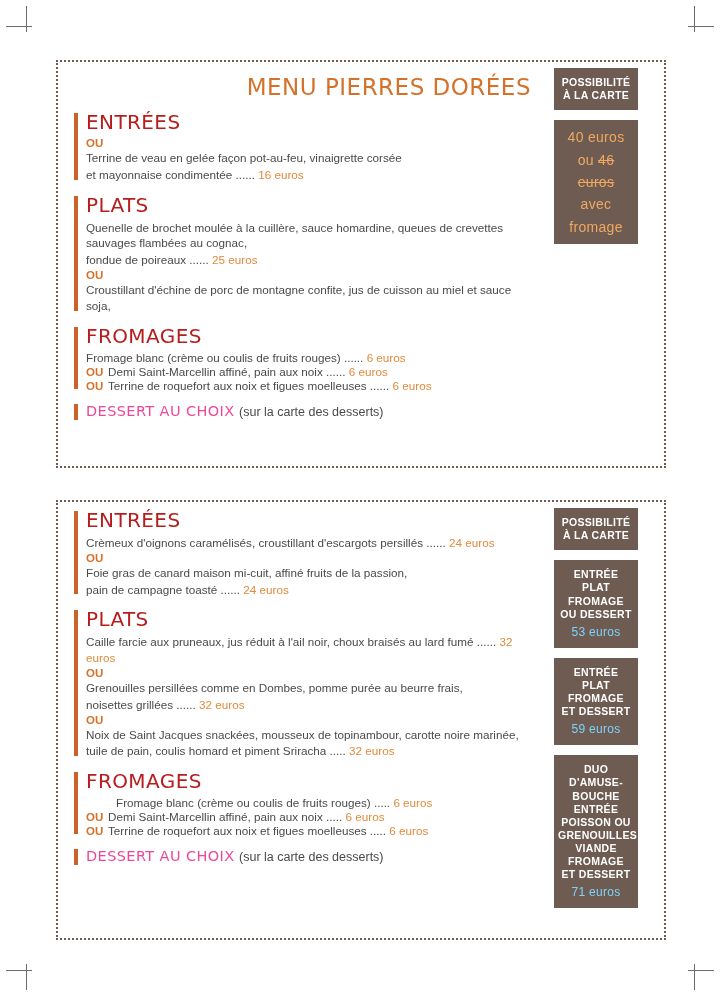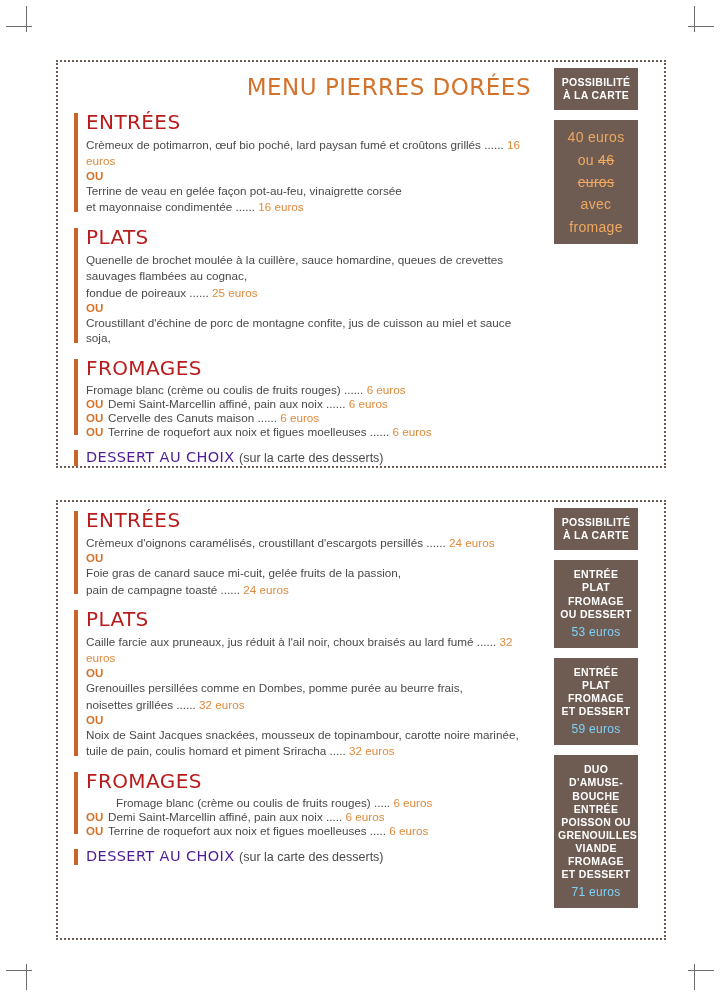--- a/index.html
+++ b/index.html
@@ -85,21 +85,21 @@
   }
 
   .section-title {
     color: #b91c1c;
     font-size: 20px;
     letter-spacing: 0.4px;
     margin: 0 0 3px 0;
     font-family: "DejaVu Sans", sans-serif;
   }
   .section-title.dessert {
-    color: #4c1d95;
+    color: #ec4899;
     font-size: 14.5px;
     display: inline;
   }
   .dessert-note {
     color: #4a4a4a;
     font-size: 12.5px;
   }
 
   .line {
     color: #4a4a4a;
@@ -178,39 +178,37 @@
   <div class="crop h" style="left:688px; top:970px;"></div>
 
   <div class="menu-block" id="menu1">
     <div class="dotted-frame"></div>
 
     <div class="menu-inner">
       <h1 class="menu-title">MENU PIERRES DORÉES</h1>
 
       <div class="section">
         <div class="section-title">ENTRÉES</div>
-        <p class="line"><span>Crèmeux de potimarron, œuf bio poché, lard paysan fumé et croûtons grillés ......</span> <span class="price">16 euros</span></p>
         <p class="ou">OU</p>
         <p class="line">Terrine de veau en gelée façon pot-au-feu, vinaigrette corsée</p>
         <p class="line"><span>et mayonnaise condimentée ......</span> <span class="price">16 euros</span></p>
       </div>
 
       <div class="section">
         <div class="section-title">PLATS</div>
         <p class="line">Quenelle de brochet moulée à la cuillère, sauce homardine, queues de crevettes sauvages flambées au cognac,</p>
         <p class="line"><span>fondue de poireaux ......</span> <span class="price">25 euros</span></p>
         <p class="ou">OU</p>
         <p class="line">Croustillant d'échine de porc de montagne confite, jus de cuisson au miel et sauce soja,</p>
       </div>
 
       <div class="section">
         <div class="section-title">FROMAGES</div>
         <p class="fromage-line"><span>Fromage blanc (crème ou coulis de fruits rouges) ......</span> <span class="price">6 euros</span></p>
         <p class="fromage-line"><span class="ou-inline">OU</span><span>Demi Saint-Marcellin affiné, pain aux noix ......</span> <span class="price">6 euros</span></p>
-        <p class="fromage-line"><span class="ou-inline">OU</span><span>Cervelle des Canuts maison ......</span> <span class="price">6 euros</span></p>
         <p class="fromage-line"><span class="ou-inline">OU</span><span>Terrine de roquefort aux noix et figues moelleuses ......</span> <span class="price">6 euros</span></p>
       </div>
 
       <div class="section single">
         <span class="section-title dessert">DESSERT AU CHOIX</span>
         <span class="dessert-note">(sur la carte des desserts)</span>
       </div>
     </div>
 
     <div class="side">
@@ -228,21 +226,21 @@
 
   <div class="menu-block" id="menu2">
     <div class="dotted-frame"></div>
 
     <div class="menu-inner">
 
       <div class="section">
         <div class="section-title">ENTRÉES</div>
         <p class="line"><span>Crèmeux d'oignons caramélisés, croustillant d'escargots persillés ......</span> <span class="price">24 euros</span></p>
         <p class="ou">OU</p>
-        <p class="line">Foie gras de canard sauce mi-cuit, gelée fruits de la passion,</p>
+        <p class="line">Foie gras de canard maison mi-cuit, affiné fruits de la passion,</p>
         <p class="line"><span>pain de campagne toasté ......</span> <span class="price">24 euros</span></p>
       </div>
 
       <div class="section">
         <div class="section-title">PLATS</div>
         <p class="line"><span>Caille farcie aux pruneaux, jus réduit à l'ail noir, choux braisés au lard fumé ......</span> <span class="price">32 euros</span></p>
         <p class="ou">OU</p>
         <p class="line">Grenouilles persillées comme en Dombes, pomme purée au beurre frais,</p>
         <p class="line"><span>noisettes grillées ......</span> <span class="price">32 euros</span></p>
         <p class="ou">OU</p>

